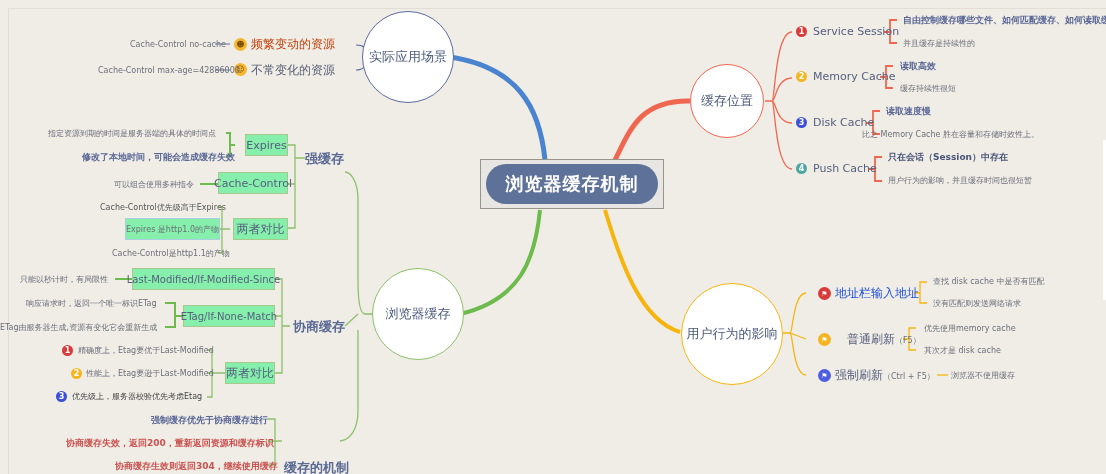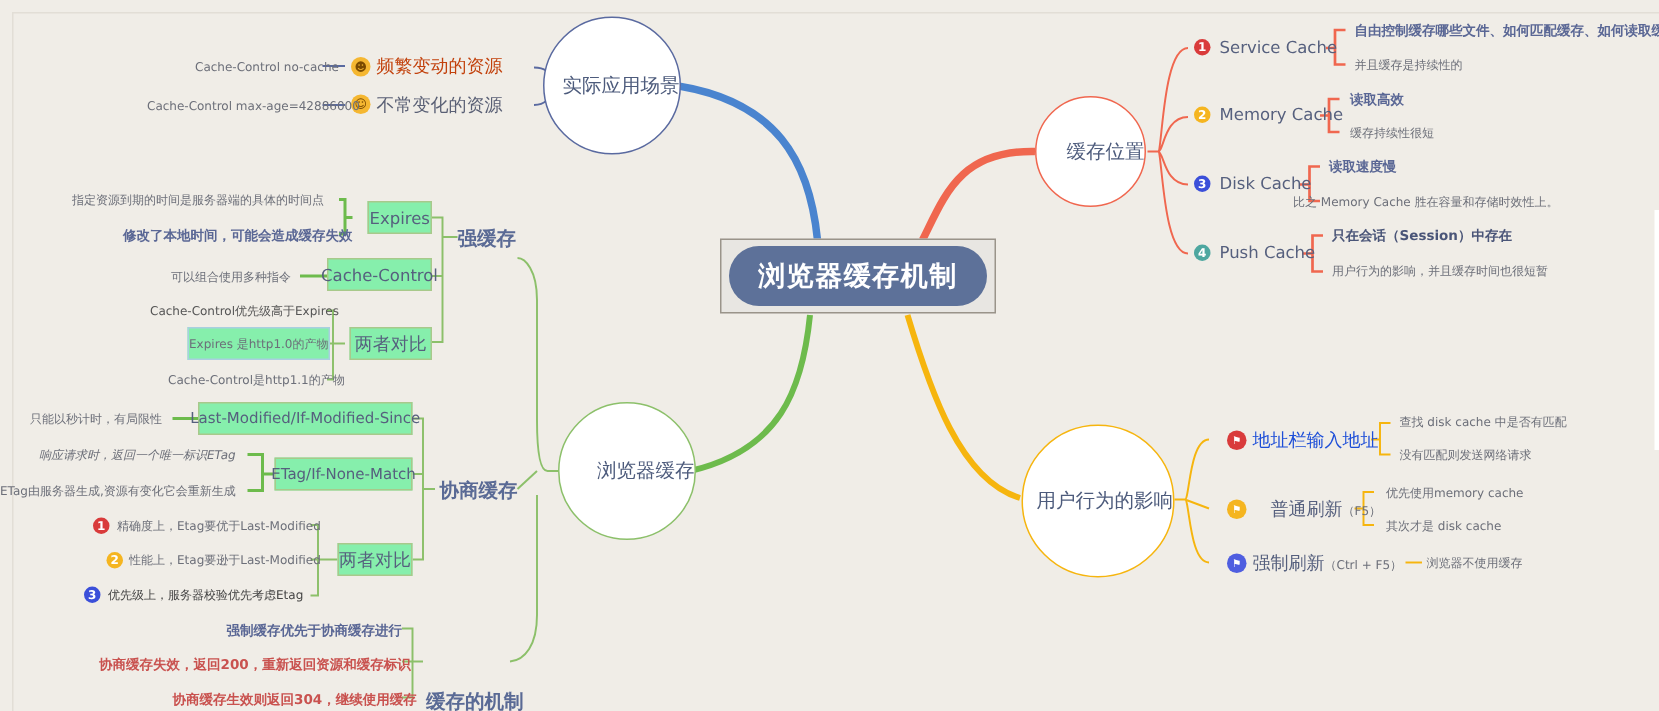--- a/index.html
+++ b/index.html
@@ -1,21 +1,21 @@
 <!DOCTYPE html>
 <html><head>
 <meta charset="utf-8">
 <style>
   html,body{margin:0;padding:0;}
   body{width:1106px;height:474px;background:#f0ede7;position:relative;overflow:hidden;
        font-family:"DejaVu Sans","Liberation Sans",sans-serif;}
   .frame{position:absolute;left:8px;top:8px;right:0;bottom:0;border-left:1px solid #e2ded6;border-top:1px solid #e2ded6;}
   svg.lines{position:absolute;left:0;top:0;width:1106px;height:474px;}
   .abs{position:absolute;white-space:nowrap;}
-  .circle{position:absolute;border-radius:50%;background:#fff;display:flex;align-items:center;justify-content:flex-end;
+  .circle{position:absolute;border-radius:50%;background:#fff;display:flex;align-items:center;justify-content:center;
           font-size:13px;color:#4d5b7c;box-sizing:border-box;}
   .root{position:absolute;left:480px;top:159px;width:184px;height:50px;border:1px solid #9a948a;background:#e8e6e2;box-sizing:border-box;}
   .root-inner{position:absolute;left:5px;top:4px;width:172px;height:40px;border-radius:20px;background:#5d7199;
               color:#fff;font-weight:bold;font-size:18px;display:flex;align-items:center;justify-content:center;letter-spacing:1px;}
   .t-small{font-size:8px;color:#6c6f79;}
   .t-bold{font-size:9px;font-weight:bold;color:#5a6795;}
   .t-red{font-size:9px;font-weight:bold;color:#c9524f;}
   .box{position:absolute;border:1px solid #a8c98b;background:#86efac;box-sizing:border-box;display:flex;align-items:center;justify-content:center;
        font-size:11px;color:#56607e;white-space:nowrap;}
   .box-blue{border-color:#a9cfe0;}
@@ -96,41 +96,41 @@
 <div class="abs t-small" style="left:114px;top:179px;">可以组合使用多种指令</div>
 <div class="box" style="left:233px;top:218px;width:55px;height:22px;font-size:12px;">两者对比</div>
 <div class="abs t-small" style="left:100px;top:202px;color:#555;">Cache-Control优先级高于Expires</div>
 <div class="box box-blue" style="left:125px;top:218px;width:95px;height:22px;font-size:8px;color:#6c6f79;">Expires 是http1.0的产物</div>
 <div class="abs t-small" style="left:112px;top:248px;">Cache-Control是http1.1的产物</div>
 
 <div class="abs lbl-l2" style="left:293px;top:318px;">协商缓存</div>
 <div class="box" style="left:132px;top:268px;width:143px;height:22px;font-size:10px;">Last-Modified/If-Modified-Since</div>
 <div class="abs t-small" style="left:20px;top:274px;">只能以秒计时，有局限性</div>
 <div class="box" style="left:183px;top:305px;width:92px;height:22px;font-size:10px;">ETag/If-None-Match</div>
-<div class="abs t-small" style="left:26px;top:298px;font-style:italic;">响应请求时，返回一个唯一标识ETag</div>
+<div class="abs t-small" style="left:26px;top:298px;">响应请求时，返回一个唯一标识ETag</div>
 <div class="abs t-small" style="left:0px;top:322px;">ETag由服务器生成,资源有变化它会重新生成</div>
 <div class="box" style="left:225px;top:362px;width:50px;height:22px;font-size:12px;">两者对比</div>
 <div class="badge" style="left:62px;top:345px;background:#d93b3b;">1</div>
 <div class="abs t-small" style="left:78px;top:345px;">精确度上，Etag要优于Last-Modified</div>
 <div class="badge" style="left:71px;top:368px;background:#f5b520;">2</div>
 <div class="abs t-small" style="left:86px;top:368px;">性能上，Etag要逊于Last-Modified</div>
 <div class="badge" style="left:56px;top:391px;background:#3b4fd9;">3</div>
 <div class="abs t-small" style="left:72px;top:391px;color:#444;">优先级上，服务器校验优先考虑Etag</div>
 
 <div class="abs lbl-l2" style="left:284px;top:459px;">缓存的机制</div>
 <div class="abs t-bold" style="left:151px;top:414px;">强制缓存优先于协商缓存进行</div>
 <div class="abs t-red" style="left:66px;top:437px;">协商缓存失效，返回200，重新返回资源和缓存标识</div>
 <div class="abs t-red" style="left:115px;top:460px;">协商缓存生效则返回304，继续使用缓存</div>
 
 <div class="circle" style="left:690px;top:64px;width:74px;height:74px;border:1.5px solid #f0674f;">
   <span>缓存位置</span>
 </div>
 
 <div class="badge" style="left:796px;top:26px;background:#d93b3b;">1</div>
-<div class="abs sw" style="left:813px;top:25px;">Service Cache</div>
+<div class="abs sw" style="left:813px;top:25px;">Service Session</div>
 <div class="abs t-bold" style="left:903px;top:14px;">自由控制缓存哪些文件、如何匹配缓存、如何读取缓存</div>
 <div class="abs t-small" style="left:903px;top:38px;">并且缓存是持续性的</div>
 
 <div class="badge" style="left:796px;top:71px;background:#f5b520;">2</div>
 <div class="abs sw" style="left:813px;top:70px;">Memory Cache</div>
 <div class="abs t-bold" style="left:900px;top:60px;">读取高效</div>
 <div class="abs t-small" style="left:900px;top:83px;">缓存持续性很短</div>
 
 <div class="badge" style="left:796px;top:117px;background:#3b4fd9;">3</div>
 <div class="abs sw" style="left:813px;top:116px;">Disk Cache</div>

